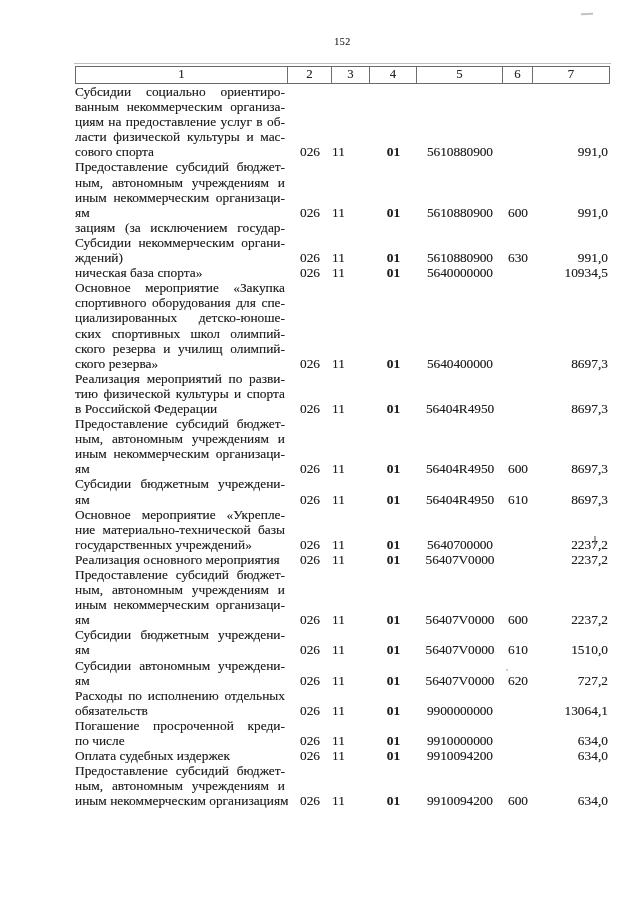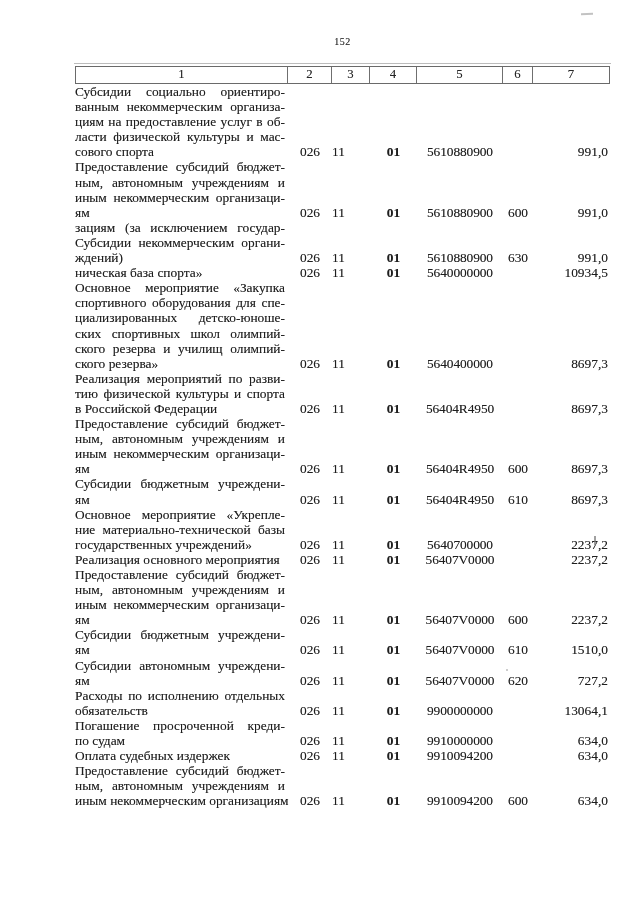--- a/index.html
+++ b/index.html
@@ -247,21 +247,21 @@
           <div class="c c2">026</div>
           <div class="c c3">11</div>
           <div class="c c4">01</div>
           <div class="c c5">9900000000</div>
           <div class="c c6"></div>
           <div class="c c7">13064,1</div>
         </div>
         <div class="trow">
           <div class="c c1">
             <div class="line">Погашение просроченной креди-</div>
-            <div class="line last">по судам</div>
+            <div class="line last">по числе</div>
           </div>
           <div class="c c2">026</div>
           <div class="c c3">11</div>
           <div class="c c4">01</div>
           <div class="c c5">9910000000</div>
           <div class="c c6"></div>
           <div class="c c7">634,0</div>
         </div>
         <div class="trow">
           <div class="c c1">

